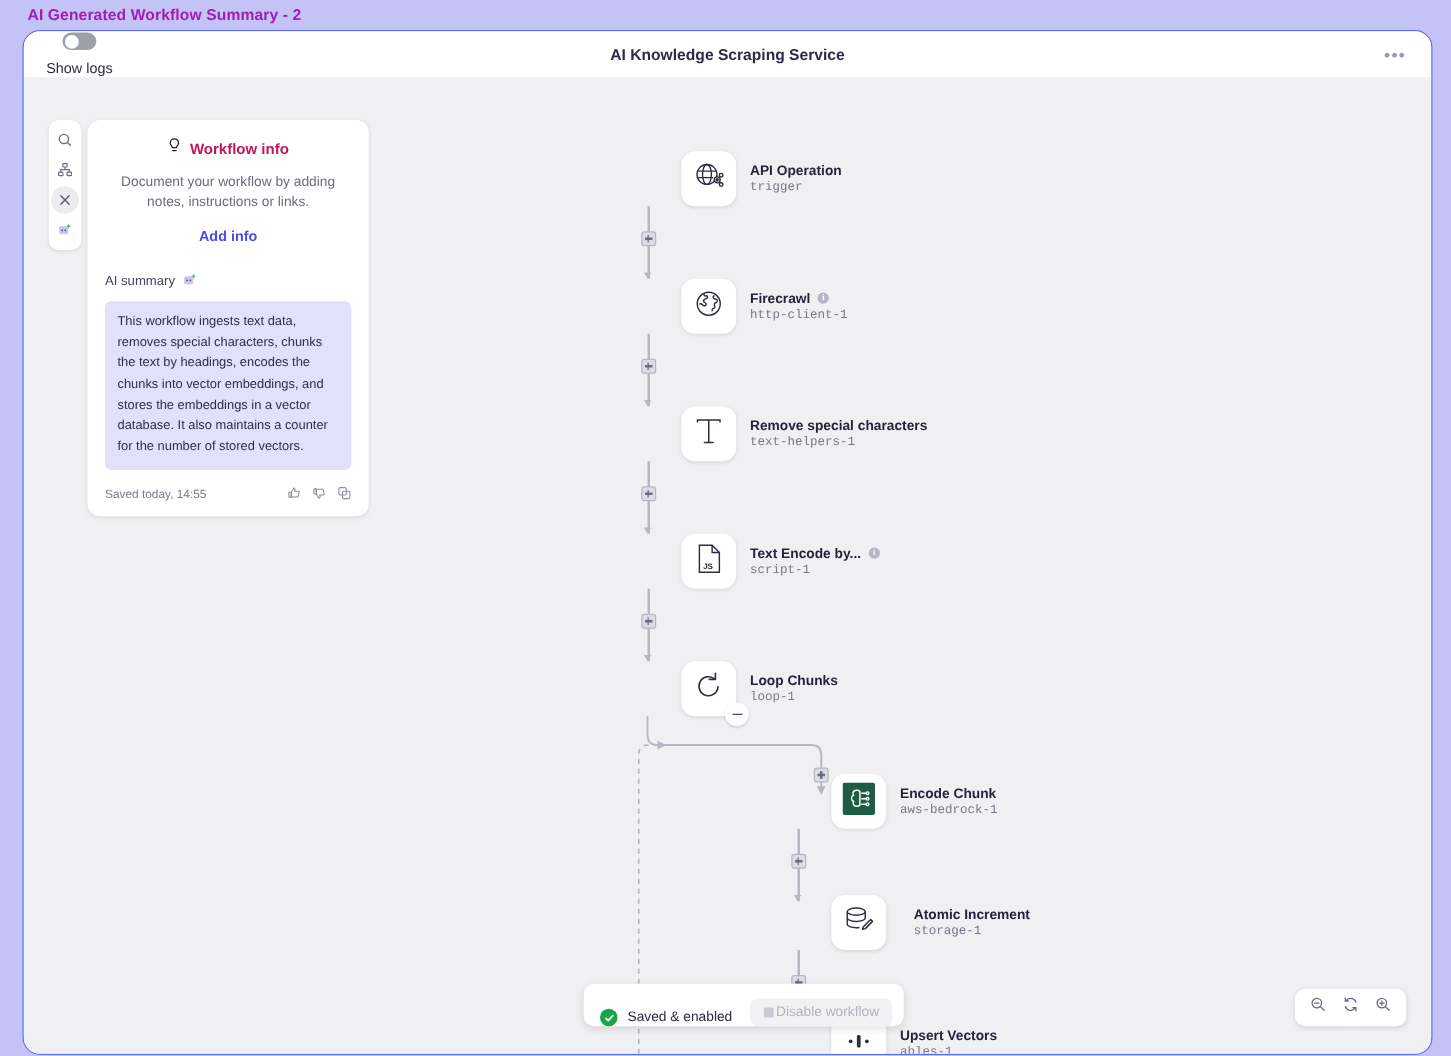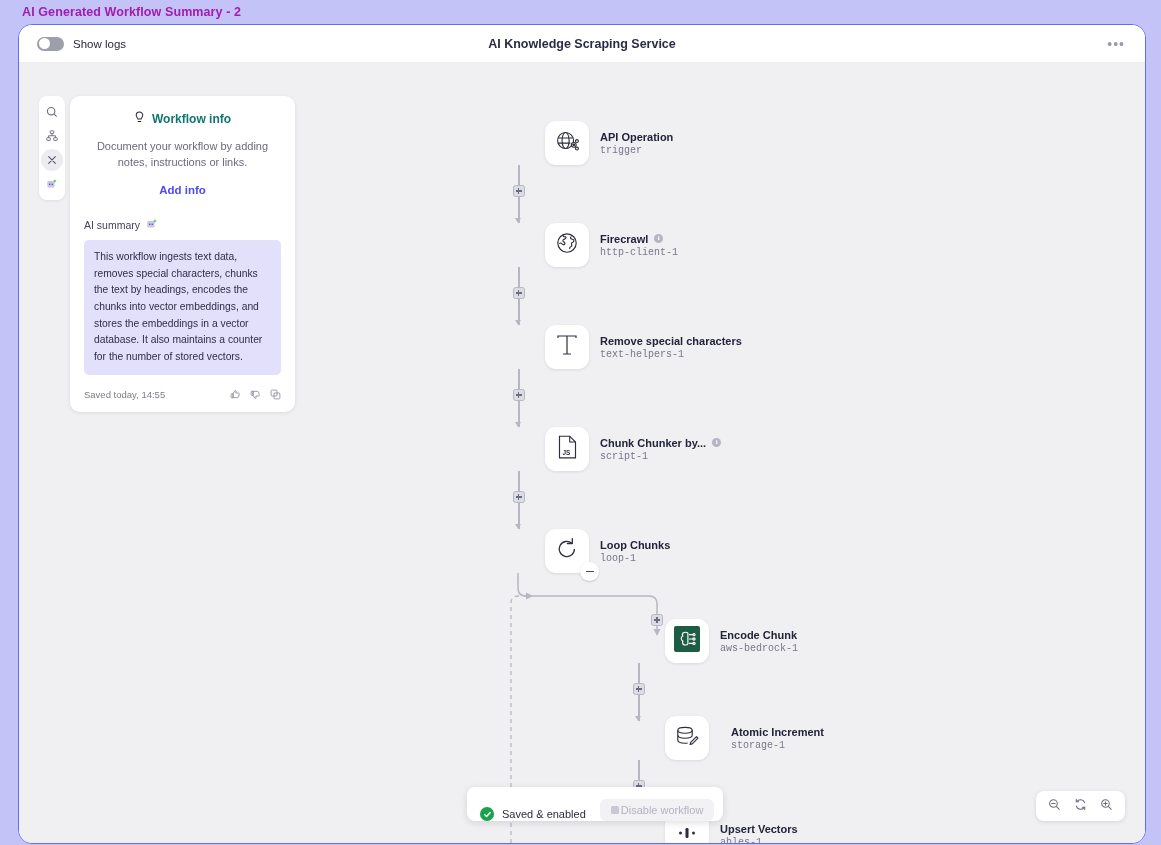--- a/index.html
+++ b/index.html
@@ -27,21 +27,21 @@
     overflow: hidden;
   }
 
   
   .topbar {
     position: absolute; left: 0; top: 0; right: 0; height: 38px;
     background: #ffffff;
     display: flex; align-items: center;
     border-bottom: 1px solid #ececf1;
   }
-  .toggle-wrap { display: flex; align-items: center; gap: 9px; margin-left: 18px; }
+  .toggle-wrap { display: flex; align-items: center; gap: 9px; margin-left: 18px; flex-direction: column; }
   .toggle {
     width: 27px; height: 14px; border-radius: 7px;
     background: #9ca0ab; position: relative; flex: none;
   }
   .toggle .knob {
     position: absolute; left: 1.5px; top: 1.5px;
     width: 11px; height: 11px; border-radius: 50%;
     background: #ffffff;
   }
   .toggle-label { font-size: 11.5px; color: #2b2b3c; }
@@ -83,21 +83,21 @@
     position: absolute; left: 51px; top: 33px;
     width: 225px;
     background: #ffffff; border-radius: 10px;
     box-shadow: 0 1px 4px rgba(20,20,40,.09);
     padding: 14px 14px 8px 14px;
   }
   .info-head {
     display: flex; align-items: center; gap: 7px;
     justify-content: center;
   }
-  .info-head .title { font-size: 12px; font-weight: 700; color: #0f766e; }
+  .info-head .title { font-size: 12px; font-weight: 700; color: #be185d; }
   .info-desc {
     margin-top: 11px; text-align: center;
     font-size: 11px; line-height: 1.45; color: #6b6b7b;
     padding: 0 6px;
   }
   .add-info {
     display: block; text-align: center; margin-top: 13px;
     font-size: 11.5px; font-weight: 600; color: #4b4bf0;
     text-decoration: none;
   }
@@ -395,21 +395,21 @@
         <span>
           <svg width="23" height="26" viewBox="0 0 22 26" fill="none" stroke="#2d2d3f" stroke-width="1.15">
             <path d="M3 2.2h10.2L19 8v15.8H3z"></path>
             <path d="M13.2 2.2V8H19"></path>
             <text x="6" y="21" font-family="Liberation Sans, sans-serif" font-size="6.4" font-weight="700" fill="#2d2d3f" stroke="none">JS</text>
           </svg>
         </span>
       </div>
       <div class="node-labels">
         <div class="node-title-row">
-          <span class="node-title">Chunk Chunker by...</span>
+          <span class="node-title">Text Encode by...</span>
           <span class="info-badge">i</span>
         </div>
         <div class="node-sub">script-1</div>
       </div>
     </div>
 
     <div class="conn" style="left:499px; top:408px; height:58px;">
       <div class="line" style="height:58px;"></div>
       <div class="plus-btn" style="left:-5.5px; top:20px;"></div>
       <div class="arrow-head" style="left:-2.8px; top:53px;"></div>

